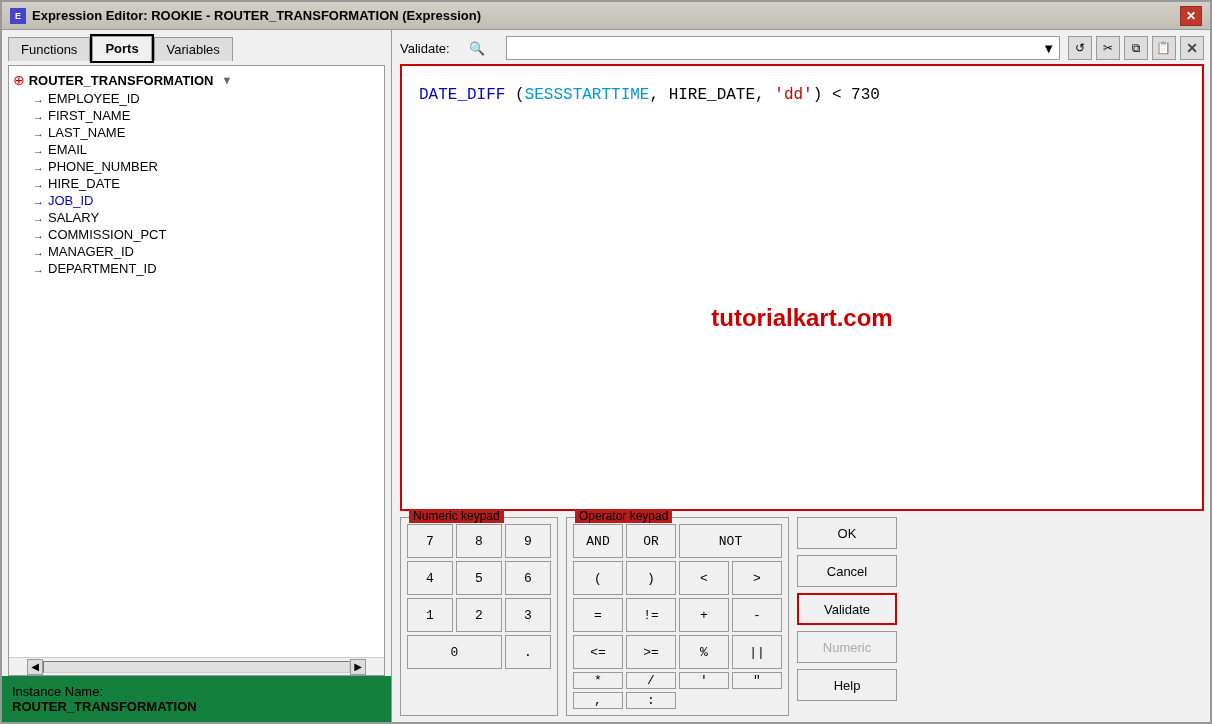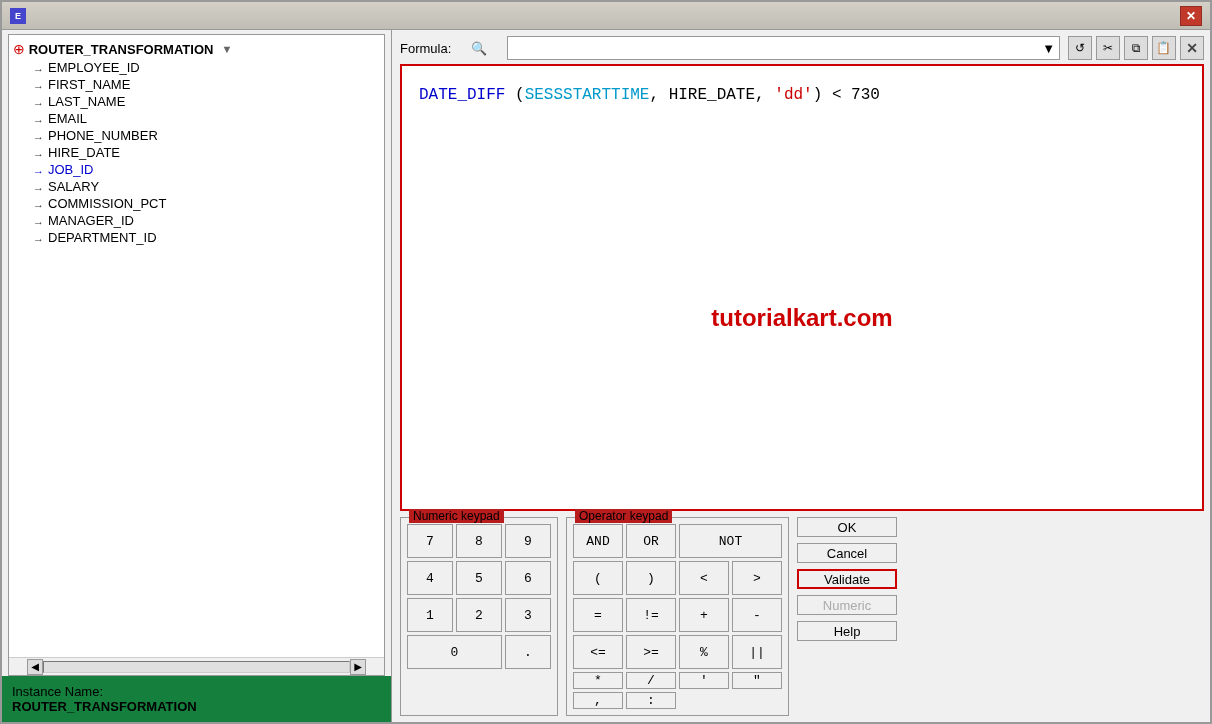--- a/index.html
+++ b/index.html
@@ -360,21 +360,21 @@
     
     .action-buttons {
       display: flex;
       flex-direction: column;
       gap: 6px;
       justify-content: flex-start;
       padding-top: 0;
       min-width: 100px;
     }
     .action-btn {
-      height: 20px;
+      height: 32px;
       border: 1px solid #999;
       background: #f0f0f0;
       cursor: pointer;
       font-size: 13px;
       padding: 0 12px;
     }
     .action-btn.validate {
       border: 2px solid #cc0000;
     }
     .action-btn.disabled {
@@ -385,28 +385,40 @@
 </head>
 <body>
 
 <div class="window">
 
   <div class="title-bar">
     <div class="title-bar-left">
       <div class="title-icon">
         <span>E</span>
       </div>
+      <span class="title-text">Expression Editor: ROOKIE - ROUTER_TRANSFORMATION (Expression)</span>
     </div>
     <div class="title-close">✕</div>
   </div>
 
   <div class="content">
 
     <div class="left-panel">
 
+      <div class="tabs">
+        <div class="tab">
+          <span>Functions</span>
+        </div>
+        <div class="tab active">
+          <span>Ports</span>
+        </div>
+        <div class="tab">
+          <span>Variables</span>
+        </div>
+      </div>
 
       <div class="tree-container">
         <div class="tree-scroll">
           <div class="tree-root">
             <span class="tree-root-icon">⊕</span>
             <span class="tree-root-label">ROUTER_TRANSFORMATION</span>
             <span style="color:#666; font-size:11px; margin-left:4px;">▼</span>
           </div>
           <div class="tree-items">
             <div class="tree-item">
@@ -469,21 +481,21 @@
         </div>
         <div>
           <span class="value">ROUTER_TRANSFORMATION</span>
         </div>
       </div>
     </div>
 
     <div class="right-panel">
 
       <div class="formula-bar">
-        <span class="formula-label">Formula:</span>
+        <span class="formula-label">Validate:</span>
         <div class="formula-spacer">
           <span>🔍</span>
         </div>
         <div class="formula-dropdown">
           <span>▼</span>
         </div>
         <div class="toolbar-icons">
           <div class="toolbar-icon" title="Undo">↺</div>
           <div class="toolbar-icon" title="Cut">✂</div>
           <div class="toolbar-icon" title="Copy">⧉</div>

